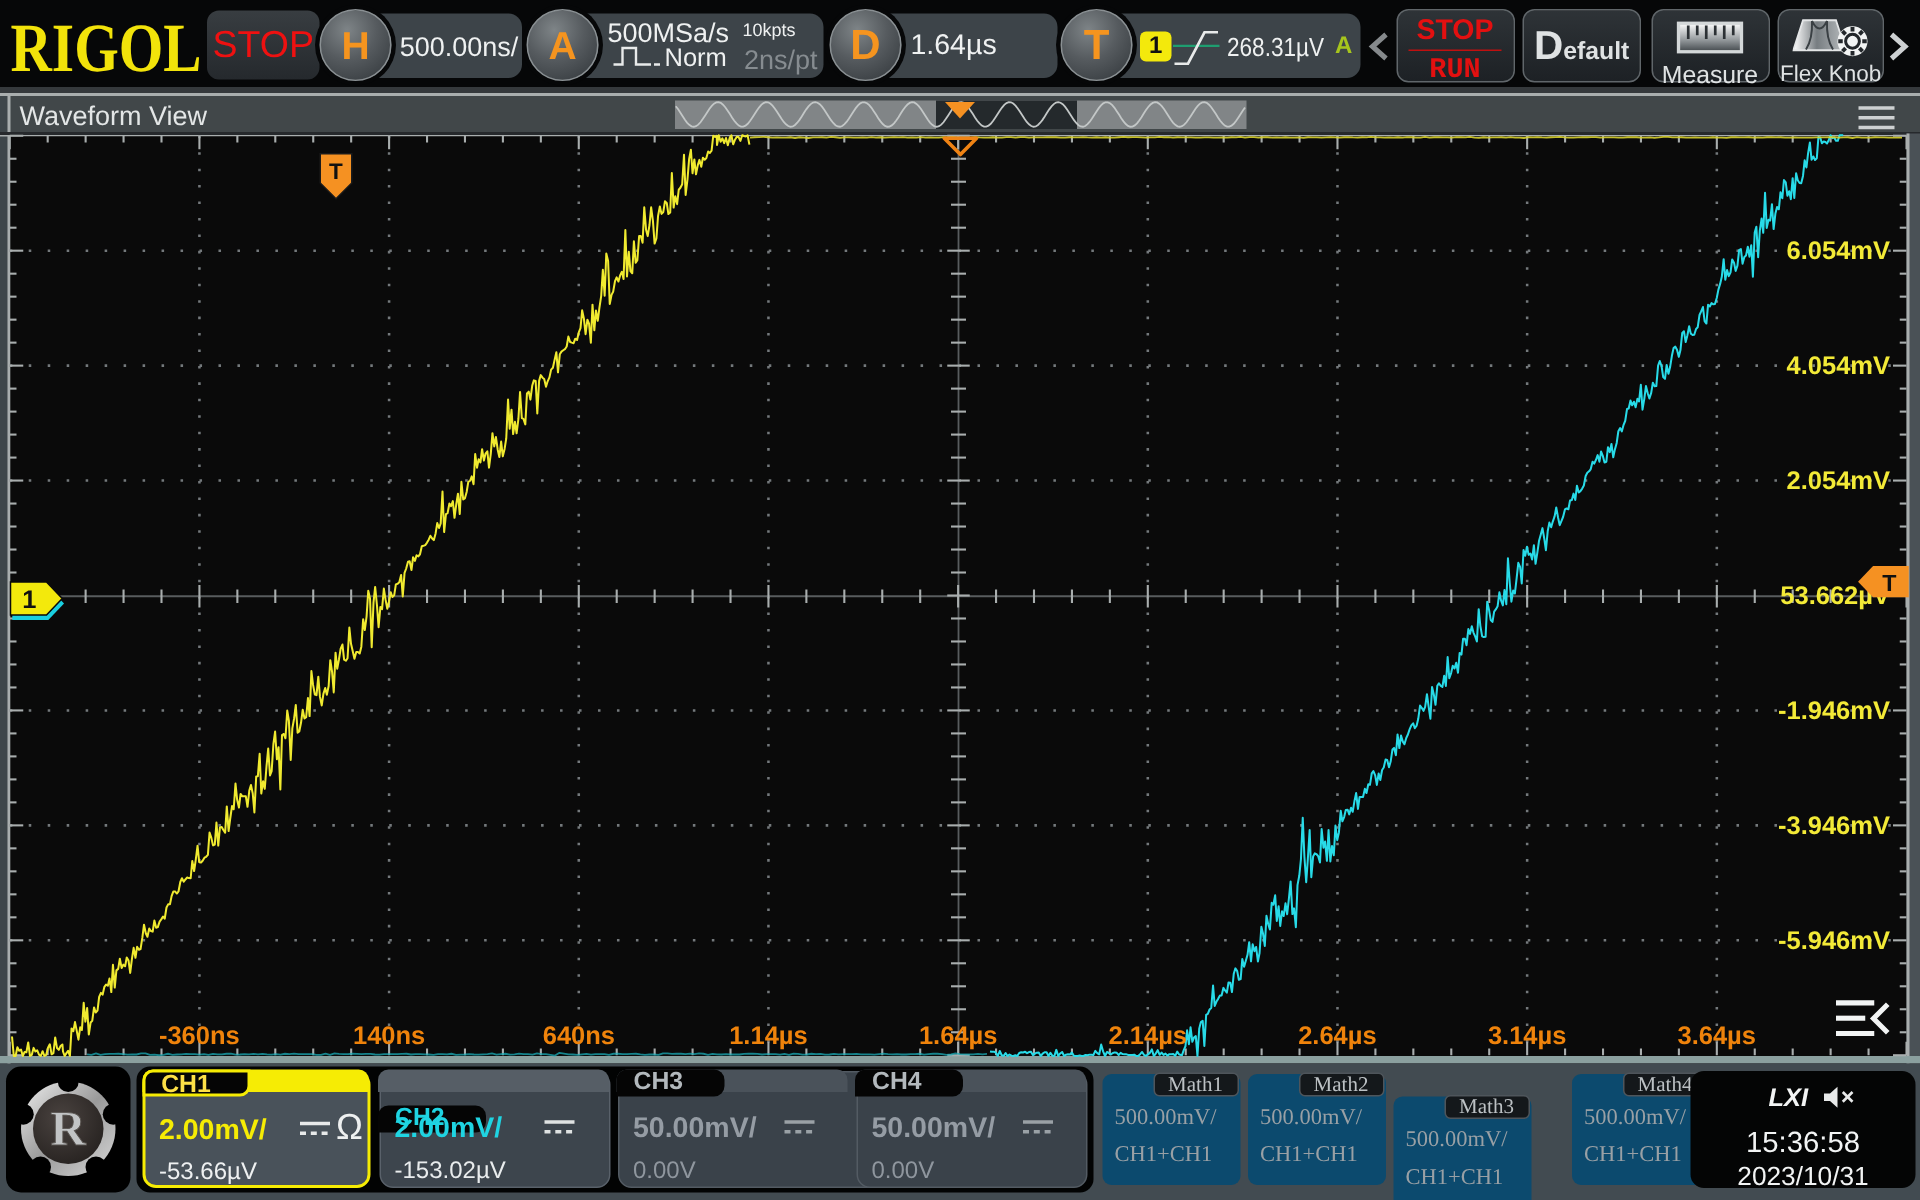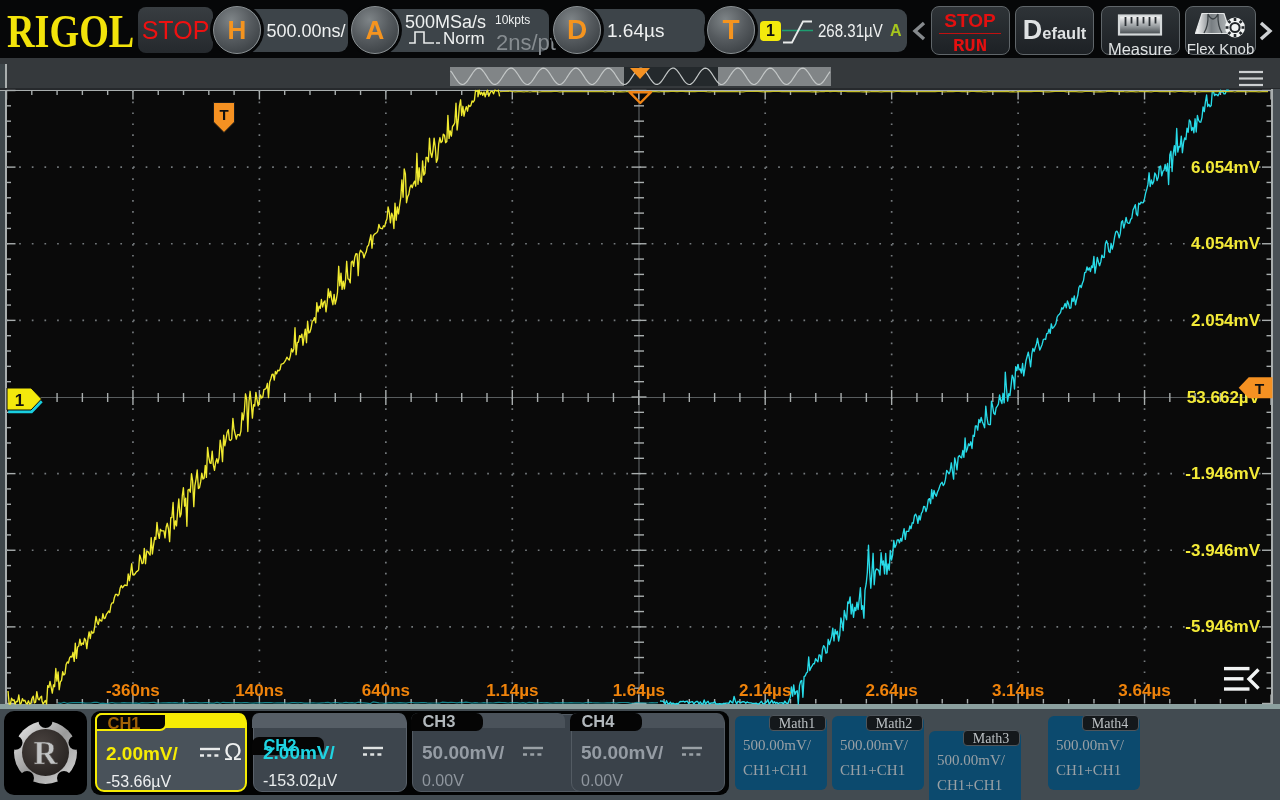--- a/index.html
+++ b/index.html
@@ -60,21 +60,21 @@
 <div class="circ" style="left:213px;font-size:26px;line-height:46px;">H</div>
 
 <div class="pill" style="left:378px;width:171px;"></div>
 <div class="abs wt" style="left:405px;top:12px;font-size:18px;">500MSa/s</div>
 <div class="abs wt" style="left:495px;top:13px;font-size:12px;">10kpts</div>
 <svg class="abs" style="left:408px;top:29px;" width="33" height="16" viewBox="0 0 33 16">
 <path d="M1 14 h6 v-11 h9 v11 h6" fill="none" stroke="#e8eaea" stroke-width="1.6"></path>
 <path d="M22 14 h4 m2 0 h4" fill="none" stroke="#e8eaea" stroke-width="1.6"></path>
     </svg>
 <div class="abs wt" style="left:443px;top:29px;font-size:17px;">Norm</div>
-<div class="abs" style="left:496px;top:30px;font-size:22px;color:#868c90;">2ns/pt</div>
+<div class="abs" style="left:496px;top:30px;font-size:18px;color:#868c90;">2ns/pt</div>
 <div class="circ" style="left:351px;font-size:26px;line-height:46px;">A</div>
 
 <div class="pill" style="left:580px;width:125px;"></div>
 <div class="abs wt" style="left:607px;top:20px;font-size:19px;">1.64µs</div>
 <div class="circ" style="left:553px;font-size:28px;line-height:45px;">D</div>
 
 <div class="pill" style="left:734px;width:173px;"></div>
 <div class="abs" style="left:760px;top:20.5px;width:21px;height:20px;background:#f3e90c;border-radius:4px;
 color:#111;font-weight:bold;font-size:16px;text-align:center;line-height:20px;">1</div>
 <svg class="abs" style="left:781px;top:16px;" width="33" height="29" viewBox="0 0 33 29">
@@ -141,20 +141,23 @@
             <line x1="4.6" y1="4.6" x2="6.7" y2="6.7"></line>
 <line x1="6.7" y1="-6.7" x2="4.6" y2="-4.6"></line>
             <line x1="-4.6" y1="4.6" x2="-6.7" y2="6.7"></line>
           </g>
 <circle r="4.6" fill="none" stroke="#23272b" stroke-width="2"></circle>
 </g>
       </svg>
 <div style="font-size:15px;margin-top:-2px;white-space:nowrap;">Flex Knob</div></div>
 
 <div class="abs" id="hdr"></div>
+<div class="abs" id="hdrin">
+      <span style="position:absolute;left:11px;top:3px;">Waveform View</span>
+    </div>
 <div class="abs" id="thumb"></div>
 <div class="abs" id="thumbwin"></div>
 <svg class="abs" style="left:448px;top:65px;" width="386" height="23" viewBox="448 65 386 23">
 <polyline points="450.5,70.8 452.0,72.7 453.5,75.0 455.0,77.4 456.5,79.7 458.0,81.7 459.5,83.2 461.0,84.2 462.5,84.5 464.0,84.1 465.5,83.1 467.0,81.5 468.5,79.4 470.0,77.1 471.5,74.8 473.0,72.5 474.5,70.6 476.0,69.1 477.5,68.3 479.0,68.1 480.5,68.6 482.0,69.8 483.5,71.5 485.0,73.6 486.5,75.9 488.0,78.3 489.5,80.5 491.0,82.3 492.5,83.7 494.0,84.4 495.5,84.4 497.0,83.8 498.5,82.5 500.0,80.7 501.5,78.5 503.0,76.2 504.5,73.8 506.0,71.7 507.5,69.9 509.0,68.7 510.5,68.1 512.0,68.2 513.5,69.0 515.0,70.4 516.5,72.3 518.0,74.5 519.5,76.9 521.0,79.2 522.5,81.3 524.0,82.9 525.5,84.0 527.0,84.5 528.5,84.3 530.0,83.3 531.5,81.8 533.0,79.9 534.5,77.6 536.0,75.2 537.5,72.9 539.0,70.9 540.5,69.4 542.0,68.4 543.5,68.1 545.0,68.5 546.5,69.5 548.0,71.1 549.5,73.2 551.0,75.5 552.5,77.8 554.0,80.1 555.5,82.0 557.0,83.5 558.5,84.3 560.0,84.5 561.5,84.0 563.0,82.8 564.5,81.1 566.0,79.0 567.5,76.7 569.0,74.3 570.5,72.1 572.0,70.3 573.5,68.9 575.0,68.2 576.5,68.2 578.0,68.8 579.5,70.1 581.0,71.9 582.5,74.1 584.0,76.4 585.5,78.8 587.0,80.9 588.5,82.7 590.0,83.9 591.5,84.5 593.0,84.4 594.5,83.6 596.0,82.2 597.5,80.3 599.0,78.1 600.5,75.7 602.0,73.4 603.5,71.3 605.0,69.7 606.5,68.6 608.0,68.1 609.5,68.3 611.0,69.3 612.5,70.8 614.0,72.7 615.5,75.0 617.0,77.4 618.5,79.7 620.0,81.7 621.5,83.2 623.0,84.2 624.5,84.5 626.0,84.1 627.5,83.1 629.0,81.5 630.5,79.4 632.0,77.1 633.5,74.8 635.0,72.5 636.5,70.6 638.0,69.1 639.5,68.3 641.0,68.1 642.5,68.6 644.0,69.8 645.5,71.5 647.0,73.6 648.5,75.9 650.0,78.3 651.5,80.5 653.0,82.3 654.5,83.7 656.0,84.4 657.5,84.4 659.0,83.8 660.5,82.5 662.0,80.7 663.5,78.5 665.0,76.2 666.5,73.8 668.0,71.7 669.5,69.9 671.0,68.7 672.5,68.1 674.0,68.2 675.5,69.0 677.0,70.4 678.5,72.3 680.0,74.5 681.5,76.9 683.0,79.2 684.5,81.3 686.0,82.9 687.5,84.0 689.0,84.5 690.5,84.3 692.0,83.3 693.5,81.8 695.0,79.9 696.5,77.6 698.0,75.2 699.5,72.9 701.0,70.9 702.5,69.4 704.0,68.4 705.5,68.1 707.0,68.5 708.5,69.5 710.0,71.1 711.5,73.2 713.0,75.5 714.5,77.8 716.0,80.1 717.5,82.0 719.0,83.5 720.5,84.3 722.0,84.5 723.5,84.0 725.0,82.8 726.5,81.1 728.0,79.0 729.5,76.7 731.0,74.3 732.5,72.1 734.0,70.3 735.5,68.9 737.0,68.2 738.5,68.2 740.0,68.8 741.5,70.1 743.0,71.9 744.5,74.1 746.0,76.4 747.5,78.8 749.0,80.9 750.5,82.7 752.0,83.9 753.5,84.5 755.0,84.4 756.5,83.6 758.0,82.2 759.5,80.3 761.0,78.1 762.5,75.7 764.0,73.4 765.5,71.3 767.0,69.7 768.5,68.6 770.0,68.1 771.5,68.3 773.0,69.3 774.5,70.8 776.0,72.7 777.5,75.0 779.0,77.4 780.5,79.7 782.0,81.7 783.5,83.2 785.0,84.2 786.5,84.5 788.0,84.1 789.5,83.1 791.0,81.5 792.5,79.4 794.0,77.1 795.5,74.8 797.0,72.5 798.5,70.6 800.0,69.1 801.5,68.3 803.0,68.1 804.5,68.6 806.0,69.8 807.5,71.5 809.0,73.6 810.5,75.9 812.0,78.3 813.5,80.5 815.0,82.3 816.5,83.7 818.0,84.4 819.5,84.4 821.0,83.8 822.5,82.5 824.0,80.7 825.5,78.5 827.0,76.2 828.5,73.8 830.0,71.7" fill="none" stroke="#c3c7c7" stroke-width="1.2"></polyline>
 <path d="M 630 68 h 20 l -10 11 z" fill="#f59122"></path>
     </svg>
 <svg class="abs" style="left:1238px;top:70px;" width="26" height="17" viewBox="0 0 26 17">
 <g stroke="#cdd0d1" stroke-width="2.2">
         <line x1="1" y1="2" x2="25" y2="2"></line>
 <line x1="1" y1="8.5" x2="25" y2="8.5"></line>
@@ -521,21 +524,21 @@
 <circle cx="-30" cy="-9.7" r="7"></circle>
           </g>
 <circle r="23.5" fill="url(#cg)"></circle>
 <text x="0" y="11" font-size="33" font-weight="bold" fill="#c2c4c5" stroke="#55504c" stroke-width="0.6" text-anchor="middle" font-family="Liberation Serif,serif">R</text>
 </g>
       </svg></div>
 <div class="abs" id="chblack"></div>
 
 <div class="chbox" style="left:95px;width:151.5px;background:#49525a;border:2.5px solid #f6ec04;">
 <div style="position:absolute;left:-2.5px;top:-2.5px;width:151.5px;height:15px;background:#f6ec04;border-radius:7px 7px 0 0;"></div>
-<div class="chtab" style="left:-2.5px;top:-2.5px;width:72px;color:#a16207;border:2.5px solid #f6ec04;border-radius:7px 0 7px 0;">CH1</div>
+<div class="chtab" style="left:-2.5px;top:-2.5px;width:72px;color:#fde047;border:2.5px solid #f6ec04;border-radius:7px 0 7px 0;">CH1</div>
 <div class="chv1" style="color:#f6ec04;">2.00mV/</div>
 <svg class="abs" style="left:101px;top:31px;" width="24" height="13" viewBox="0 0 24 13">
 <line x1="2" y1="2" x2="22" y2="2" stroke="#e8eaea" stroke-width="2.4"></line>
 <line x1="2" y1="8.5" x2="22" y2="8.5" stroke="#e8eaea" stroke-width="2.4" stroke-dasharray="4 3.2"></line>
       </svg>
 <div class="abs" style="left:127px;top:22px;font-size:24px;color:#eef0f0;">Ω</div>
 <div class="chv2" style="color:#eef0f1;">-53.66µV</div>
     </div>
 
 <div class="chbox" style="left:253px;width:154px;background:#3d454d;border:1.6px solid #59616a;">
@@ -585,13 +588,25 @@
       <div class="mathtab">Math3</div>
 <div class="mtxt" style="top:21px;">500.00mV/</div>
       <div class="mtxt" style="top:46px;">CH1+CH1</div>
     </div>
 <div class="mathbox" style="left:1048px;">
       <div class="mathtab">Math4</div>
 <div class="mtxt" style="top:21px;">500.00mV/</div>
       <div class="mtxt" style="top:46px;">CH1+CH1</div>
     </div>
 
+<div class="abs" id="lxibox">
+<div style="position:absolute;left:52px;top:8px;font-size:17px;font-weight:bold;font-style:italic;">LXI</div>
+<svg style="position:absolute;left:88px;top:9px;" width="22" height="17" viewBox="0 0 22 17">
+<path d="M1 6 h4 l5 -4.5 v14 l-5 -4.5 h-4 z" fill="#e8eaea"></path>
+<g stroke="#e8eaea" stroke-width="1.8">
+          <line x1="13.5" y1="5" x2="20" y2="11.5"></line>
+<line x1="20" y1="5" x2="13.5" y2="11.5"></line>
+        </g>
+      </svg>
+<div style="position:absolute;left:0;top:37px;width:150px;text-align:center;font-size:19.5px;">15:36:58</div>
+<div style="position:absolute;left:0;top:60px;width:150px;text-align:center;font-size:17.5px;">2023/10/31</div>
 </div>
+</div>
 
 </body></html>

